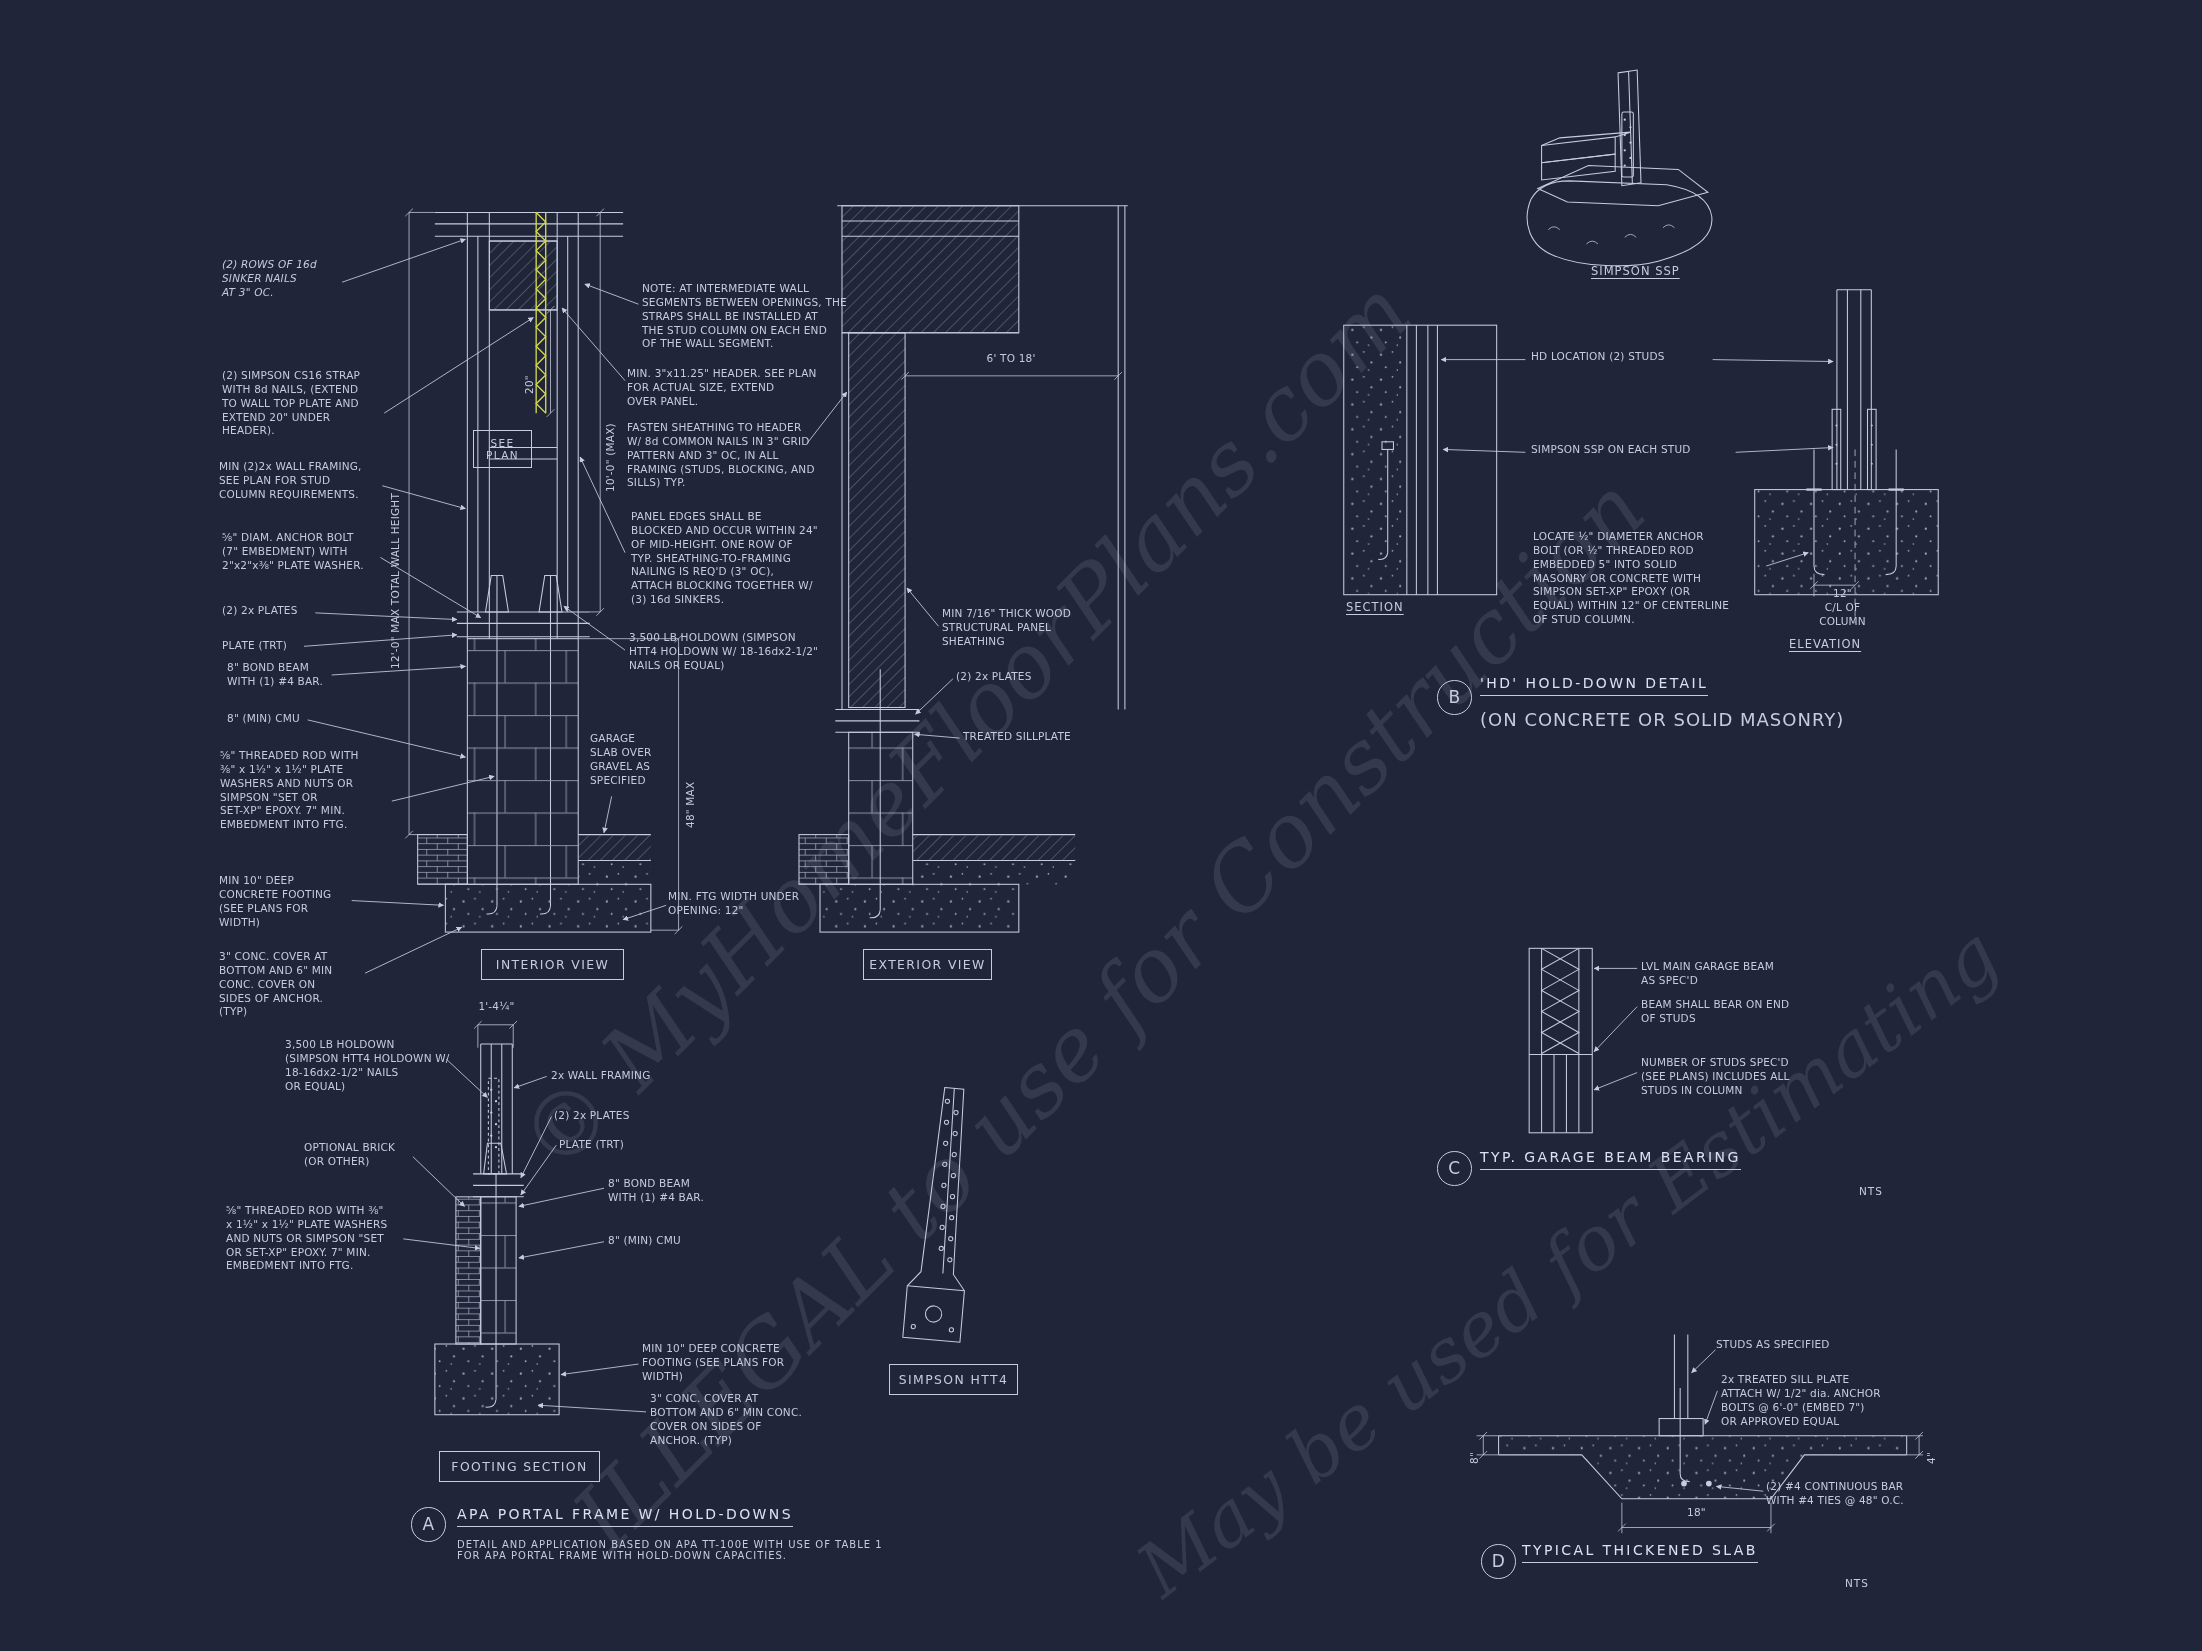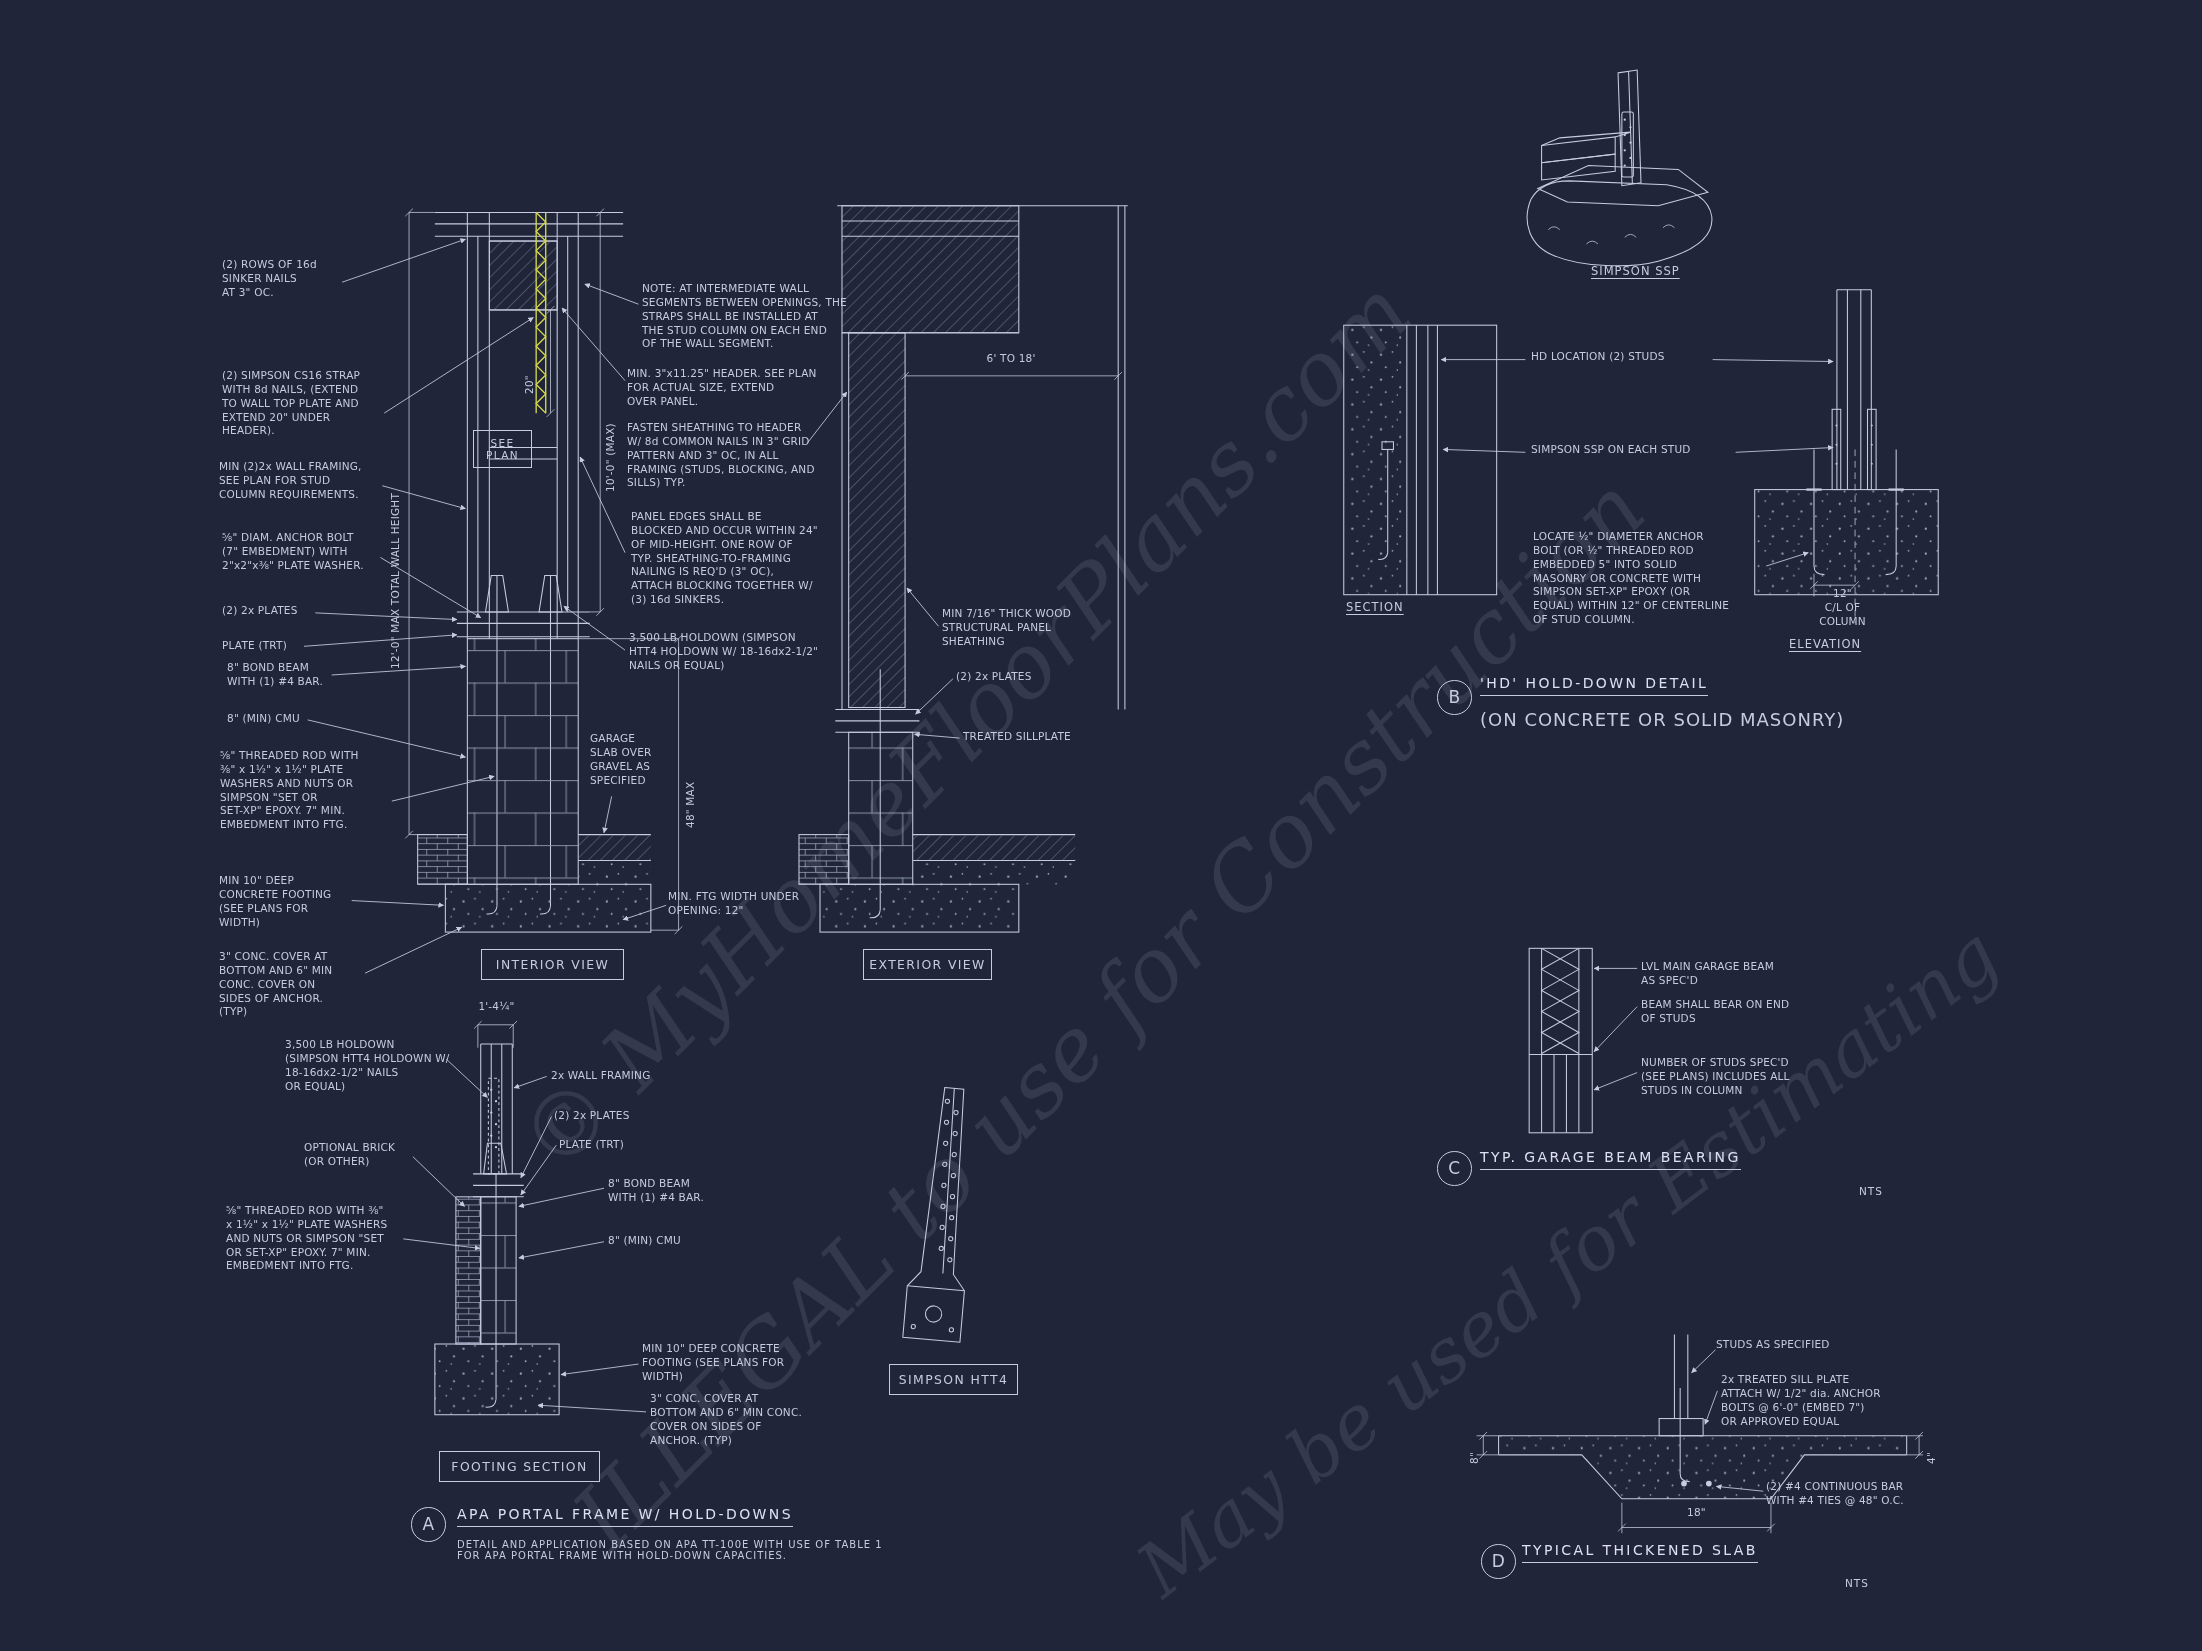--- a/index.html
+++ b/index.html
@@ -354,21 +354,21 @@
     <line x1="632" y1="1299" x2="543" y2="1316" marker-end="url(#arr)"></line>
     <line x1="422" y1="1296" x2="502" y2="1306" marker-end="url(#arr)"></line>
     <line x1="668" y1="1427" x2="587" y2="1438" marker-end="url(#arr)"></line>
     <line x1="676" y1="1477" x2="563" y2="1470" marker-end="url(#arr)"></line>
     <line x1="1795" y1="1412" x2="1770" y2="1436" marker-end="url(#arr)"></line>
     <line x1="1797" y1="1455" x2="1784" y2="1490" marker-end="url(#arr)"></line>
     <line x1="1845" y1="1560" x2="1796" y2="1555" marker-end="url(#arr)"></line>
   </g>
 </svg>
 
-<div class="lbl" style="left:222px;top:258px;">(2) ROWS OF 16d
+<div class="lbl" style="left:222px;top:258px;font-style:italic;">(2) ROWS OF 16d
 SINKER NAILS
 AT 3" OC.</div>
 <div class="lbl" style="left:222px;top:369px;">(2) SIMPSON CS16 STRAP
 WITH 8d NAILS, (EXTEND
 TO WALL TOP PLATE AND
 EXTEND 20" UNDER
 HEADER).</div>
 <div class="lbl" style="left:219px;top:460px;">MIN (2)2x WALL FRAMING,
 SEE PLAN FOR STUD
 COLUMN REQUIREMENTS.</div>

